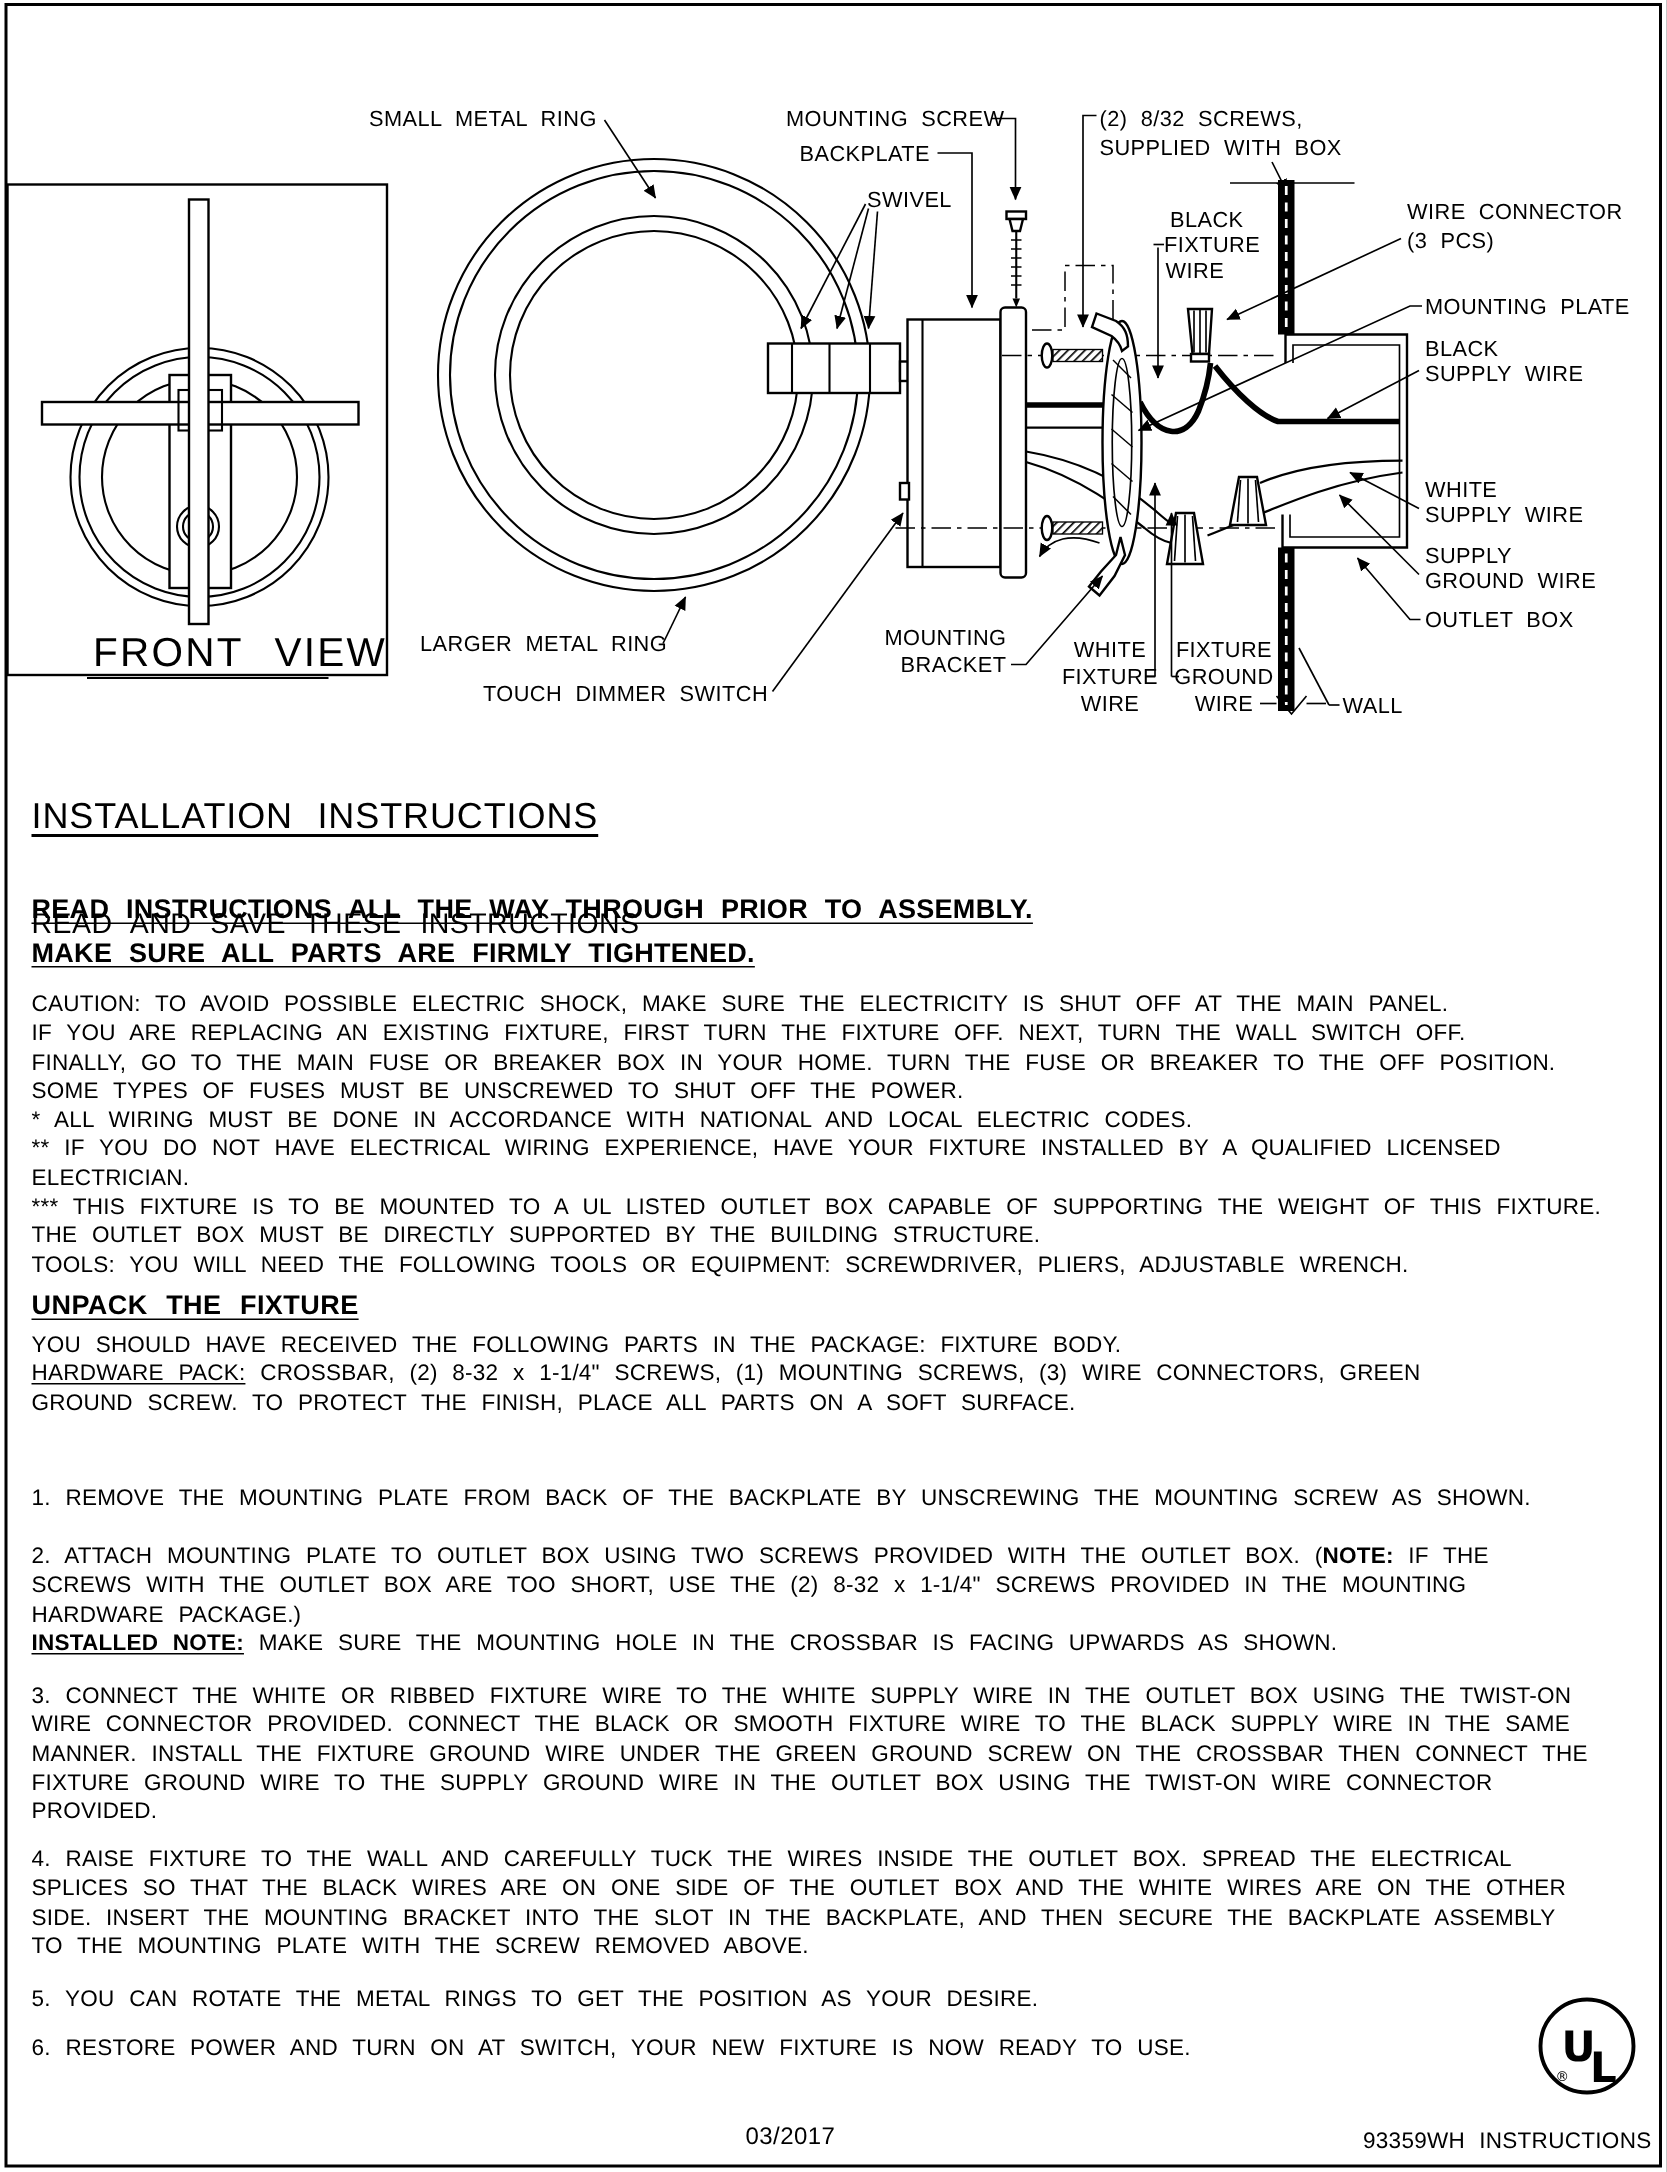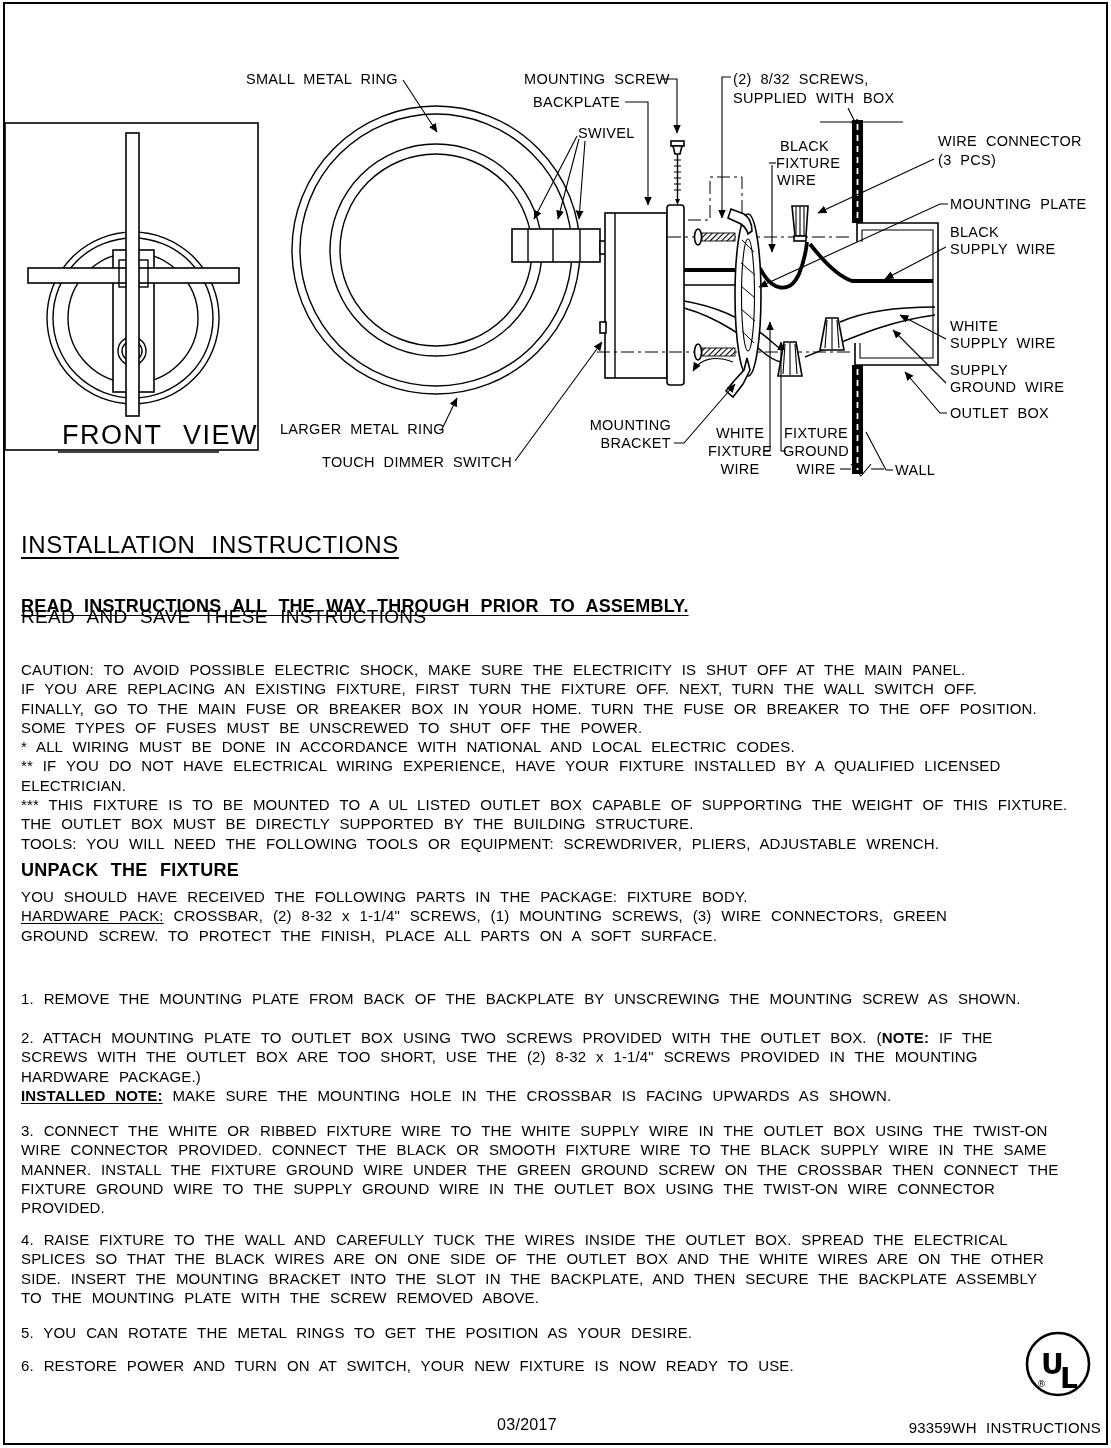--- a/index.html
+++ b/index.html
@@ -5,21 +5,21 @@
   html,body{margin:0;padding:0;background:#9a9a9a;}
   .page{position:relative;width:1111px;height:1448px;background:#fff;
         font-family:"Liberation Sans",sans-serif;color:#000;overflow:hidden;}
   .frame{position:absolute;left:3px;top:2px;right:3px;bottom:3px;border:2px solid #000;pointer-events:none;}
   .tblock{position:absolute;left:21px;right:28px;}
   .h1{font-size:24px;letter-spacing:.6px;word-spacing:9px;text-decoration:underline;text-underline-offset:4px;}
   .h2{font-size:19px;letter-spacing:.3px;word-spacing:7px;margin-top:40px;}
   .hnote{font-size:18px;font-weight:bold;letter-spacing:.2px;word-spacing:6px;
          text-decoration:underline;text-underline-offset:3px;}
   .hsect{font-size:18px;font-weight:bold;letter-spacing:.3px;word-spacing:7px;
-         text-underline-offset:3px;}
+         text-decoration:underline;text-underline-offset:3px;}
   .body{font-size:15px;line-height:19.3px;letter-spacing:.15px;word-spacing:5.5px;white-space:pre-wrap;}
   .b{font-weight:bold}
   .u{text-decoration:underline;text-underline-offset:2px}
   .bu{font-weight:bold;text-decoration:underline;text-underline-offset:2px}
   .footer-date{position:absolute;left:497px;top:1416px;font-size:16px;letter-spacing:.3px;}
   .footer-code{position:absolute;right:10px;top:1419px;font-size:15px;word-spacing:5px;letter-spacing:.2px;margin-left:16px;}
   svg text{font-family:"Liberation Sans",sans-serif;font-size:14.5px;letter-spacing:.3px;word-spacing:4.5px;fill:#000;}
   svg text.big{font-size:27px;letter-spacing:1.5px;word-spacing:12px;}
   svg text.ul{font-family:"DejaVu Sans","Liberation Sans",sans-serif;font-weight:bold;font-size:28px;}
   svg text.ulr{font-family:"DejaVu Sans","Liberation Sans",sans-serif;font-size:9px;}
@@ -236,20 +236,21 @@
       <text x="740" y="474" text-anchor="middle">WIRE</text>
       <text x="816" y="438" text-anchor="middle">FIXTURE</text>
       <text x="816" y="456" text-anchor="middle">GROUND</text>
       <text x="816" y="474" text-anchor="middle">WIRE</text>
     </g>
   </svg>
 
   <div class="tblock h1" style="top:531px">INSTALLATION INSTRUCTIONS</div>
   <div class="tblock h2" style="top:566px">READ AND SAVE THESE INSTRUCTIONS</div>
   <div class="tblock hnote" style="top:596px">READ INSTRUCTIONS ALL THE WAY THROUGH PRIOR TO ASSEMBLY.</div>
+  <div class="tblock hnote" style="top:625px">MAKE SURE ALL PARTS ARE FIRMLY TIGHTENED.</div>
 
   <div class="tblock body" style="top:660px">CAUTION: TO AVOID POSSIBLE ELECTRIC SHOCK, MAKE SURE THE ELECTRICITY IS SHUT OFF AT THE MAIN PANEL.
 IF YOU ARE REPLACING AN EXISTING FIXTURE, FIRST TURN THE FIXTURE OFF. NEXT, TURN THE WALL SWITCH OFF.
 FINALLY, GO TO THE MAIN FUSE OR BREAKER BOX IN YOUR HOME. TURN THE FUSE OR BREAKER TO THE OFF POSITION.
 SOME TYPES OF FUSES MUST BE UNSCREWED TO SHUT OFF THE POWER.
 * ALL WIRING MUST BE DONE IN ACCORDANCE WITH NATIONAL AND LOCAL ELECTRIC CODES.
 ** IF YOU DO NOT HAVE ELECTRICAL WIRING EXPERIENCE, HAVE YOUR FIXTURE INSTALLED BY A QUALIFIED LICENSED
 ELECTRICIAN.
 *** THIS FIXTURE IS TO BE MOUNTED TO A UL LISTED OUTLET BOX CAPABLE OF SUPPORTING THE WEIGHT OF THIS FIXTURE.
 THE OUTLET BOX MUST BE DIRECTLY SUPPORTED BY THE BUILDING STRUCTURE.

